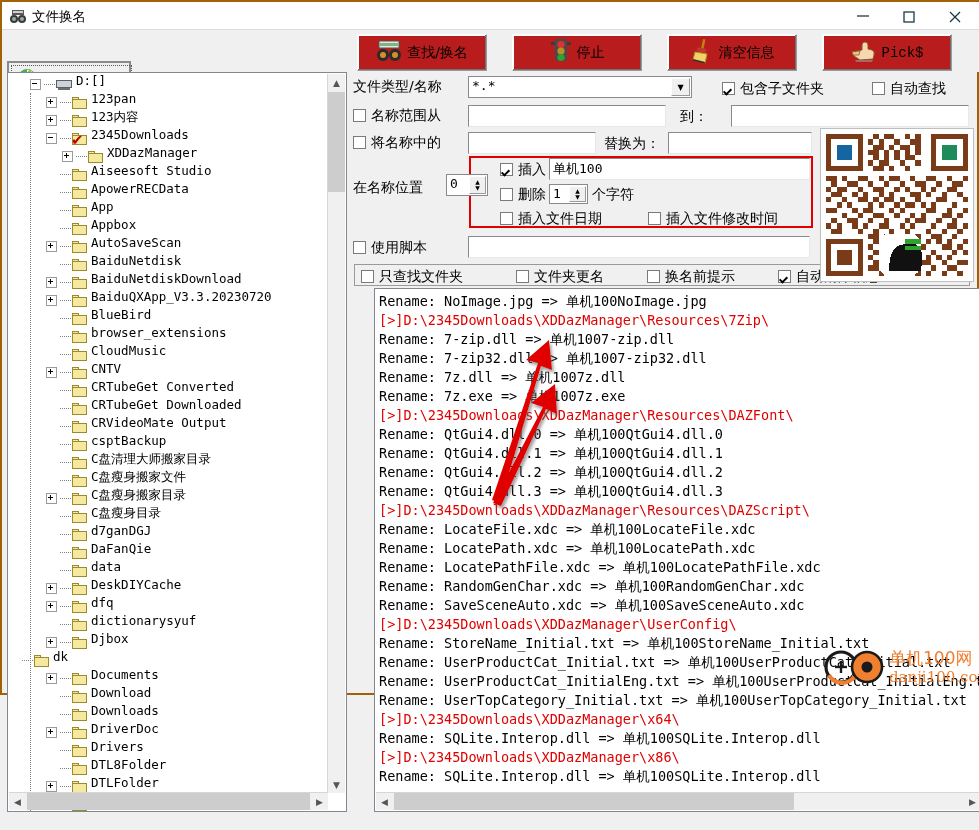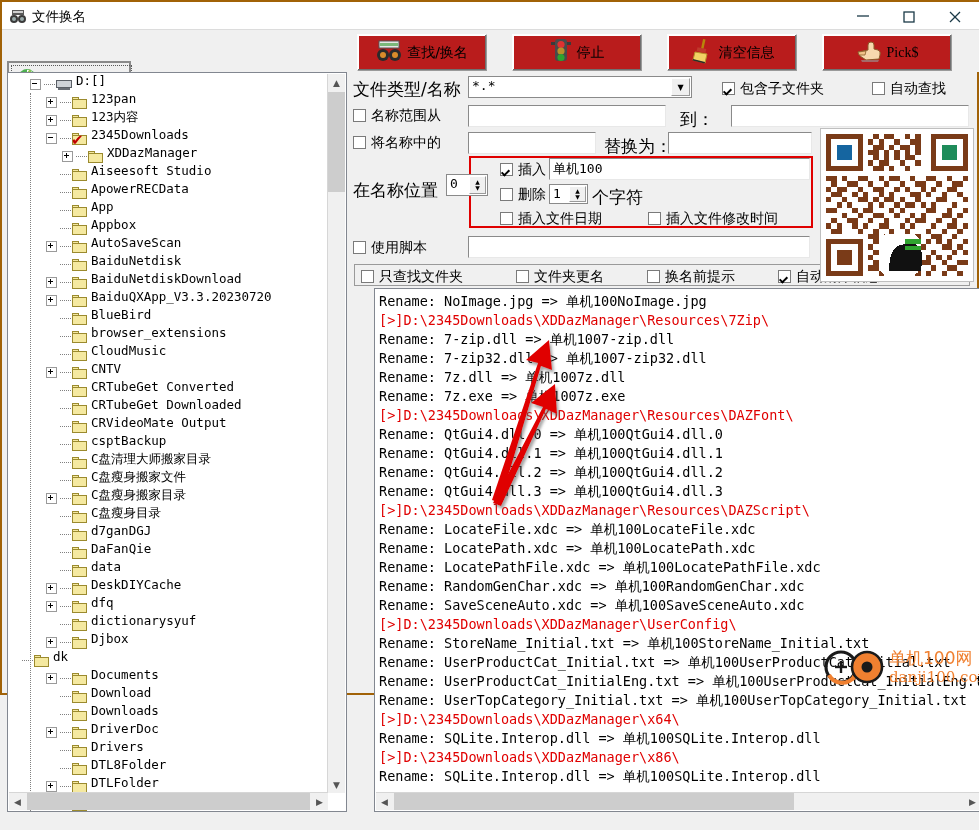--- a/index.html
+++ b/index.html
@@ -22,21 +22,21 @@
   .wbtn svg{position:absolute;left:15px;top:9px;}
   #btn-min{right:92px;} #btn-max{right:46px;} #btn-close{right:0;}
 
   
   .toolbar{position:absolute;left:0;top:28px;width:977px;height:42px;background:#f0f0f0;}
   .tbtn{position:absolute;top:4px;height:35px;background:#b91c1c;
         border:1px solid #9a9a9a;border-top-color:#fdfdfd;border-left-color:#fdfdfd;
         box-shadow:inset -1px -1px 0 #707070, inset 1px 1px 0 #ffffff;
         display:flex;align-items:center;justify-content:center;gap:5px;cursor:default;}
   .tbtn .lab{font-family:"DejaVu Sans",sans-serif;font-size:14px;color:#000;}
-  .tbtn .labm{font-family:Liberation Serif, serif;font-size:14px;color:#000;}
+  .tbtn .labm{font-family:Liberation Mono, monospace;font-size:14px;color:#000;}
   .refresh-wrap{position:absolute;left:5px;top:31px;width:124px;height:38px;
                 border:2px solid #8a8a8a;background:#f0f0f0;box-sizing:border-box;}
   .refresh-inner{position:absolute;left:2px;top:2px;width:116px;height:30px;
                  border:1px dotted #5a5a5a;display:flex;align-items:center;gap:4px;padding-left:3px;}
   #tb-find{left:355px;width:128px;}
   #tb-stop{left:510px;width:128px;}
   #tb-clear{left:665px;width:128px;}
   #tb-pick{left:820px;width:128px;}
 
   
@@ -72,21 +72,21 @@
   .vsb .thumb{position:absolute;left:0;width:17px;background:#cdcdcd;}
   .sarr{position:absolute;left:0;width:17px;height:17px;display:flex;align-items:center;justify-content:center;
         font-size:9px;color:#555;font-family:"DejaVu Sans",sans-serif;}
   .hsb{position:absolute;left:1px;bottom:1px;right:18px;height:17px;background:#f0f0f0;border-top:1px solid #d6d6d6;}
   .hsb .thumb{position:absolute;top:0;height:17px;background:#cdcdcd;}
   .harr{position:absolute;top:0;width:17px;height:17px;display:flex;align-items:center;justify-content:center;
         font-size:9px;color:#555;font-family:"DejaVu Sans",sans-serif;}
 
   
   .opt{position:absolute;left:348px;top:72px;width:626px;height:210px;}
-  .olabel{position:absolute;font-family:"DejaVu Sans",sans-serif;font-size:17px;color:#000;white-space:nowrap;}
+  .olabel{position:absolute;font-family:"DejaVu Sans",sans-serif;font-size:14px;color:#000;white-space:nowrap;}
   .ofield{position:absolute;background:#fff;border:1px solid #8a8a8a;
           border-right-color:#e8e8e8;border-bottom-color:#e8e8e8;box-sizing:border-box;
           font-family:"DejaVu Sans Mono",monospace;font-size:13px;padding:1px 3px;color:#000;
           line-height:18px;overflow:hidden;white-space:nowrap;}
   .combo{position:absolute;background:#fff;border:1px solid #8a8a8a;box-sizing:border-box;}
   .combo .v{position:absolute;left:3px;top:1px;font-family:"DejaVu Sans Mono",monospace;font-size:13px;}
   .combo .btn{position:absolute;right:1px;top:1px;bottom:1px;width:17px;background:#f0f0f0;
               border:1px solid #9a9a9a;border-top-color:#fff;border-left-color:#fff;
               display:flex;align-items:center;justify-content:center;font-size:8px;color:#000;
               font-family:"DejaVu Sans",sans-serif;}

